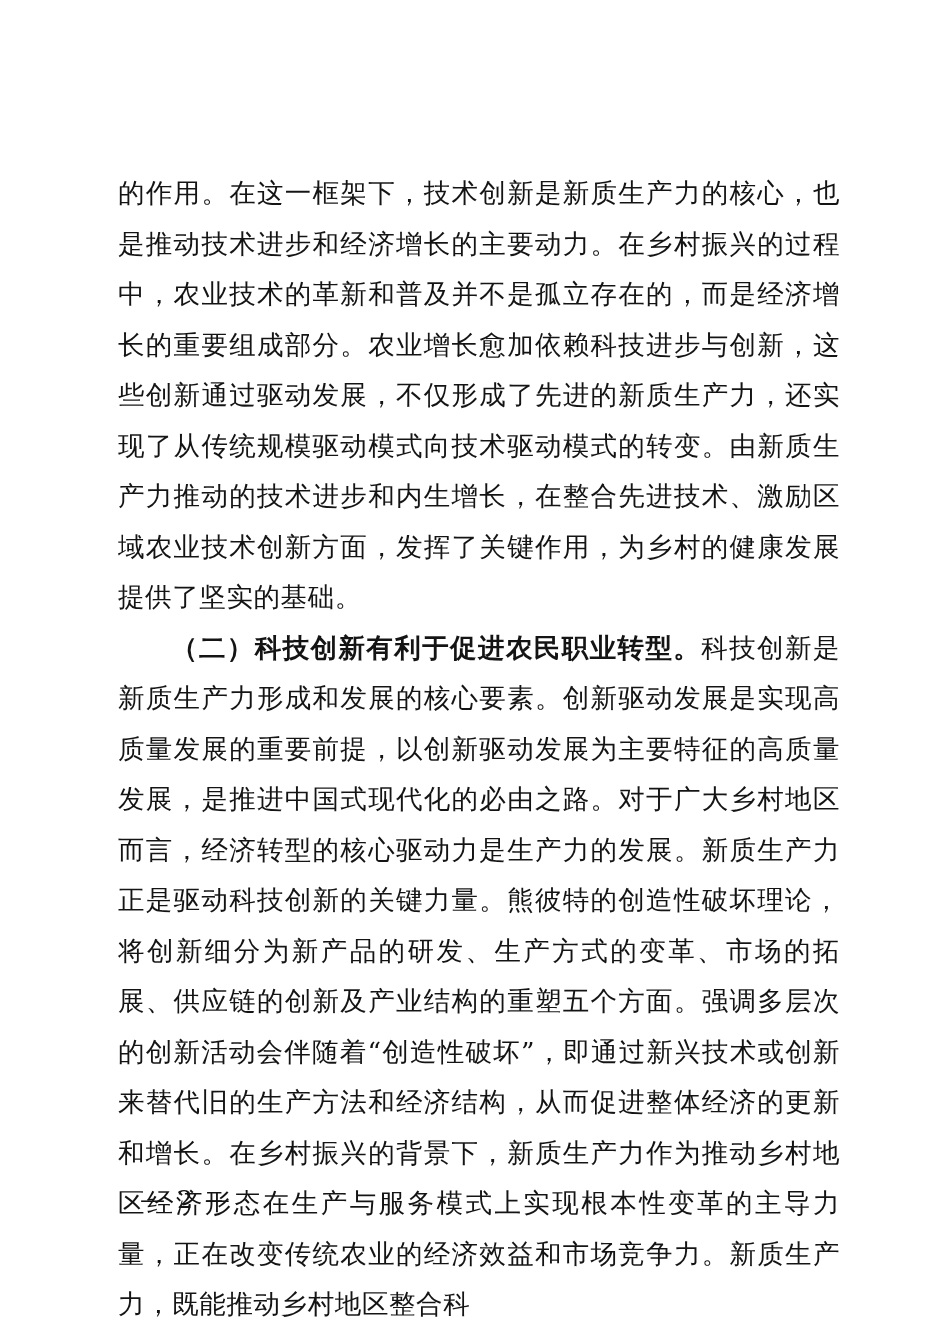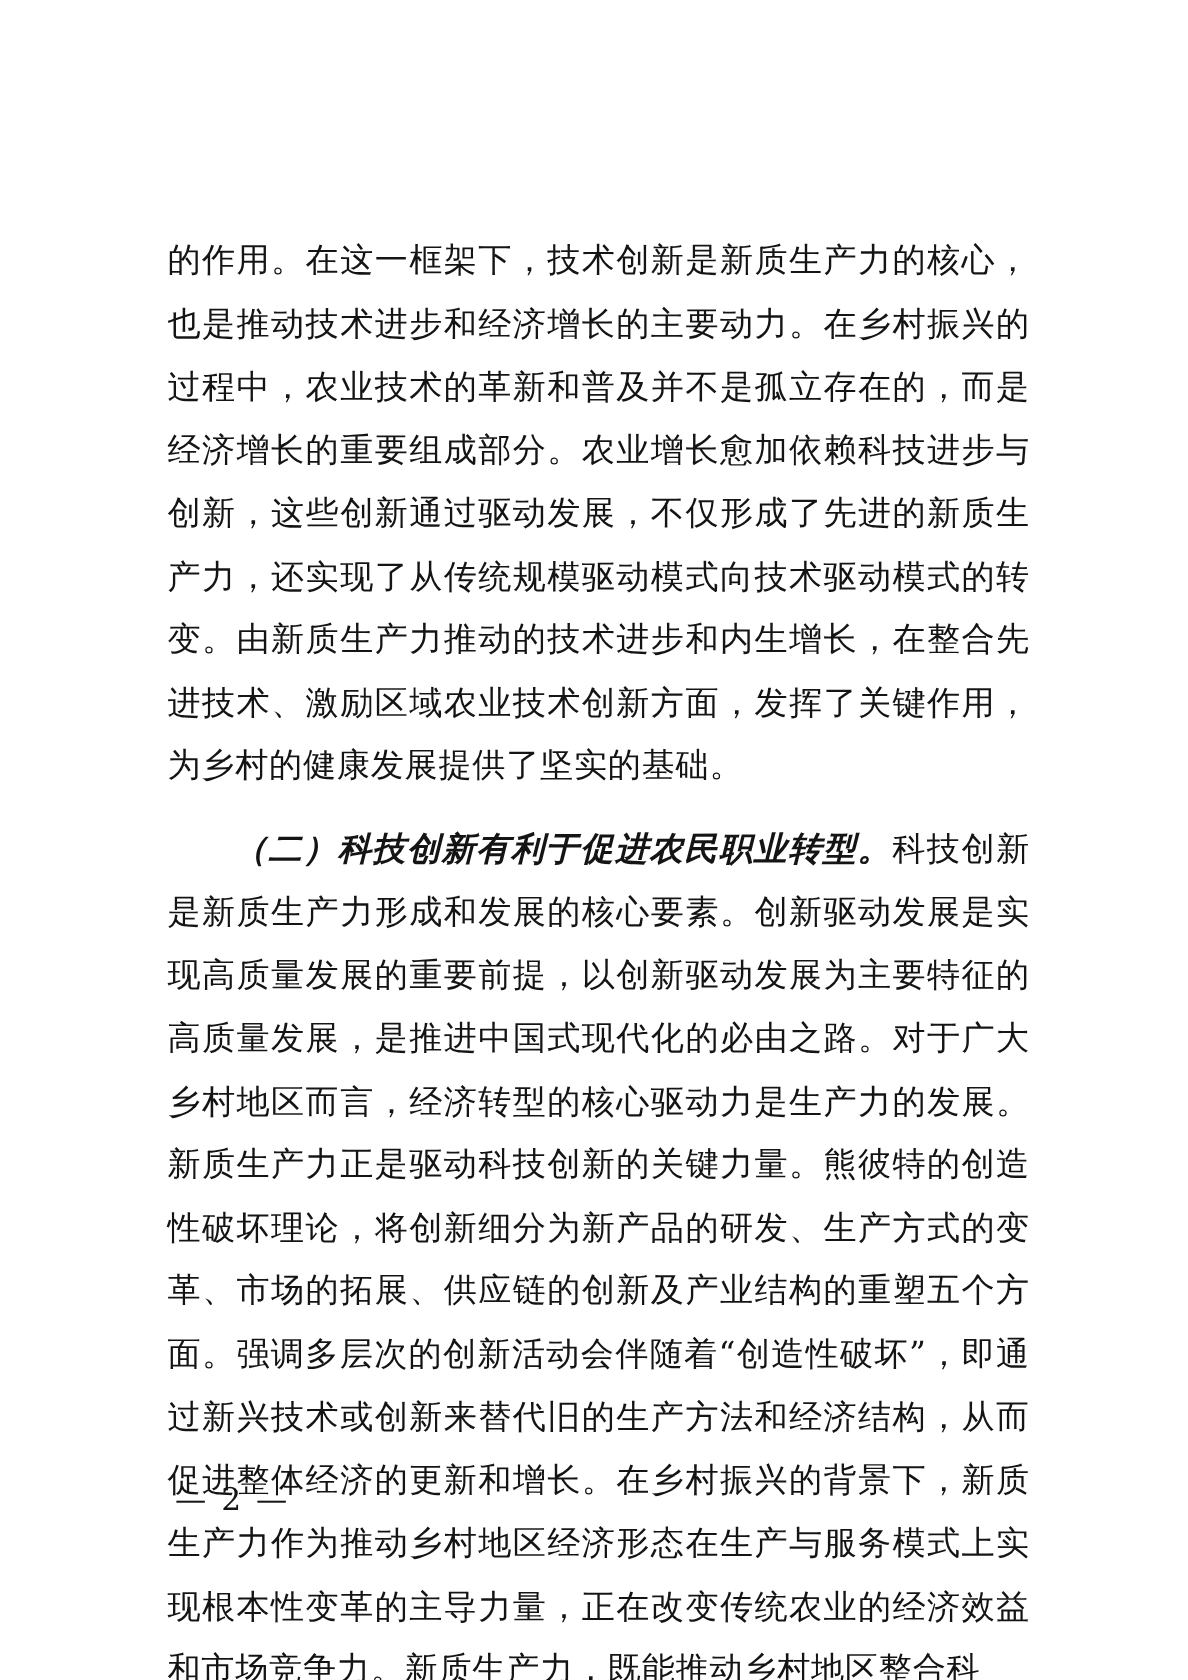--- a/index.html
+++ b/index.html
@@ -28,33 +28,32 @@
     left: 118px;
     top: 168px;
     width: 722px;
   }
   .para {
     font-size: 26.5px;
     line-height: 50.5px;
     text-align: justify;
     text-justify: inter-ideograph;
     letter-spacing: 0.6px;
-    margin: 16px;
+    margin: 0;
     color: #141414;
     font-family: "DejaVu Serif", "Liberation Serif", serif;
   }
   .para + .para {
     margin-top: 0px;
   }
   .indent {
     text-indent: 2em;
   }
   .bold-lead {
     font-weight: bold;
-    font-style: italic;
   }
   .footer {
     position: absolute;
     left: 0;
     top: 1185px;
     width: 950px;
     text-align: center;
   }
   .footer-inner {
     position: absolute;

